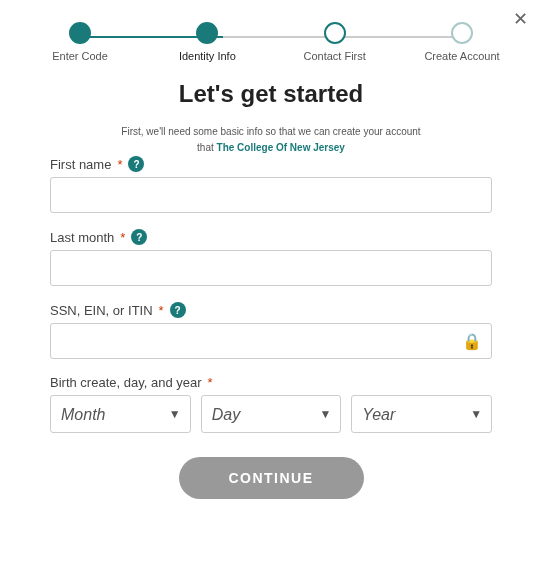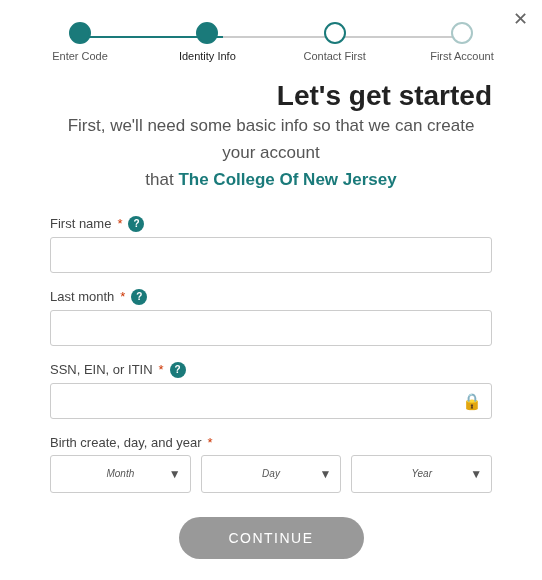--- a/index.html
+++ b/index.html
@@ -105,31 +105,31 @@
       font-weight: normal;
       color: #222;
     }
 
     
     .content {
       padding: 10px 50px 0 50px;
     }
 
     .title {
-      text-align: right;
-      font-size: 28px;
+      text-align: center;
+      font-size: 24px;
       font-weight: bold;
       color: #222;
+      margin-bottom: 16px;
     }
 
     .subtitle {
       text-align: center;
-      font-size: 17px;
+      font-size: 10px;
       color: #555;
-      margin-bottom: 22px;
       line-height: 1.6;
     }
 
     .subtitle .org {
       color: #1a7a7a;
       font-weight: bold;
     }
 
     .field-group {
       margin-bottom: 16px;
@@ -196,29 +196,28 @@
       position: relative;
       flex: 1;
     }
 
     .birth-select {
       width: 100%;
       height: 38px;
       border: 1px solid #ccc;
       border-radius: 3px;
       padding: 8px 10px;
-      font-size: 10px;
+      font-size: 16px;
       font-style: italic;
       color: #555;
       background: #fff;
       appearance: none;
       -webkit-appearance: none;
       cursor: pointer;
       outline: none;
-      text-align: center;
     }
 
     .select-arrow {
       position: absolute;
       right: 10px;
       top: 50%;
       transform: translateY(-50%);
       pointer-events: none;
       color: #555;
       font-size: 12px;
@@ -228,21 +227,21 @@
     .continue-btn {
       display: block;
       width: 185px;
       height: 42px;
       margin: 24px auto 0 auto;
       background: #999;
       color: #fff;
       border: none;
       border-radius: 22px;
       font-size: 14px;
-      font-weight: normal;
+      font-weight: bold;
       letter-spacing: 1.5px;
       cursor: pointer;
       text-transform: uppercase;
     }
   </style>
 </head>
 <body>
 
 <div class="modal">
   <button class="close-btn">✕</button>
@@ -262,21 +261,21 @@
       <span class="step-label bold">Identity Info</span>
     </div>
 
     <div class="step-container">
       <div class="step-circle active"></div>
       <span class="step-label">Contact First</span>
     </div>
 
     <div class="step-container">
       <div class="step-circle inactive"></div>
-      <span class="step-label">First Account</span>
+      <span class="step-label">Create Account</span>
     </div>
   </div>
 
   <div class="content">
     <h2 class="title">Let's get started</h2>
 
     <p class="subtitle">
       <span>First, we'll need some basic info so that we can create your account</span><br>
       <span>that </span><strong class="org">The College Of New Jersey</strong>
     </p>

